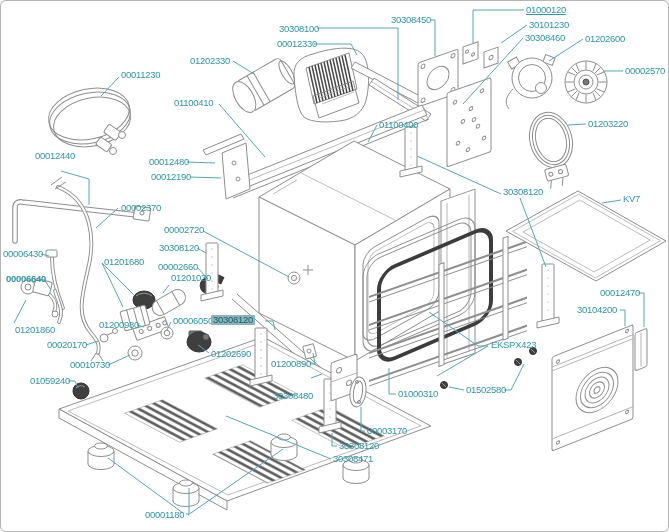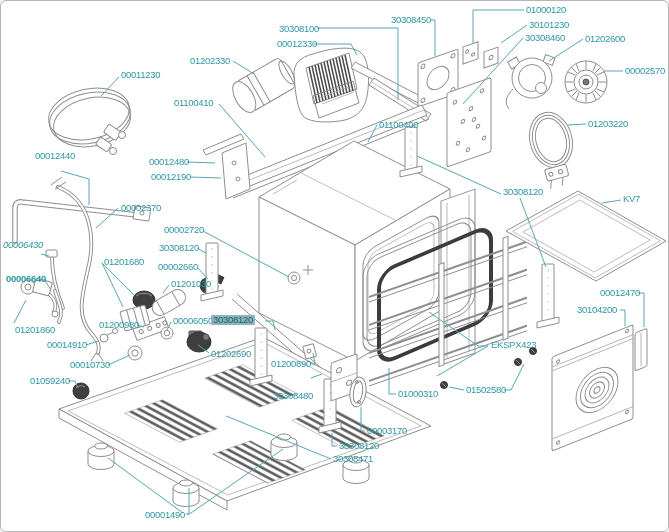--- a/index.html
+++ b/index.html
@@ -402,54 +402,54 @@
         <polyline points="619,309 624,309 624,325"></polyline>
       </g>
 </svg>
 
 <div id="labels">
       <span class="plabel" style="left: 120px; top: 69px;">00011230</span>
       <span class="plabel" style="left: 189px; top: 55px;">01202330</span>
       <span class="plabel" style="left: 278px; top: 23px;">30308100</span>
       <span class="plabel" style="left: 276px; top: 38px;">00012330</span>
       <span class="plabel" style="left: 390px; top: 14px;">30308450</span>
-      <span class="plabel" style="left: 525px; top: 4px;">01000120</span>
+      <span class="plabel" style="left: 525px; top: 4px; text-decoration: underline;">01000120</span>
       <span class="plabel" style="left: 528px; top: 19px;">30101230</span>
       <span class="plabel" style="left: 524px; top: 32px;">30308460</span>
       <span class="plabel" style="left: 584px; top: 33px;">01202600</span>
       <span class="plabel" style="left: 624px; top: 65px;">00002570</span>
       <span class="plabel" style="left: 587px; top: 118px;">01203220</span>
       <span class="plabel" style="left: 173px; top: 97px;">01100410</span>
       <span class="plabel" style="left: 378px; top: 119px;">01100400</span>
       <span class="plabel" style="left: 148px; top: 156px;">00012480</span>
       <span class="plabel" style="left: 150px; top: 171px;">00012190</span>
       <span class="plabel" style="left: 502px; top: 186px;">30308120</span>
       <span class="plabel" style="left: 622px; top: 193px;">KV7</span>
       <span class="plabel" style="left: 34px; top: 150px;">00012440</span>
       <span class="plabel" style="left: 120px; top: 202px;">00002370</span>
       <span class="plabel" style="left: 163px; top: 224px;">00002720</span>
       <span class="plabel" style="left: 158px; top: 242px;">30308120</span>
       <span class="plabel" style="left: 157px; top: 261px;">00002660</span>
-      <span class="plabel" style="left: 170px; top: 278px;">01201030</span>
-      <span class="plabel" style="left: 2px; top: 239px; font-style: italic;">00006430</span>
+      <span class="plabel" style="left: 170px; top: 272px;">01201030</span>
+      <span class="plabel" style="left: 2px; top: 248px;">00006430</span>
       <span class="plabel" style="left: 103px; top: 256px;">01201680</span>
       <span class="plabel" style="left: 5px; top: 273px; font-weight: bold;">00006640</span>
       <span class="plabel" style="left: 14px; top: 324px;">01201860</span>
       <span class="plabel" style="left: 98px; top: 319px;">01200980</span>
       <span class="plabel" style="left: 172px; top: 315px;">00006050</span>
       <span class="plabel hl" style="left: 212px; top: 315px;">30308120</span>
-      <span class="plabel" style="left: 46px; top: 339px;">00014910</span>
+      <span class="plabel" style="left: 46px; top: 339px;">00020170</span>
       <span class="plabel" style="left: 69px; top: 359px;">00010730</span>
       <span class="plabel" style="left: 29px; top: 375px;">01059240</span>
       <span class="plabel" style="left: 210px; top: 348px;">01202690</span>
       <span class="plabel" style="left: 270px; top: 358px;">01200890</span>
       <span class="plabel" style="left: 272px; top: 390px;">30308480</span>
       <span class="plabel" style="left: 397px; top: 388px;">01000310</span>
       <span class="plabel" style="left: 465px; top: 384px;">01502580</span>
       <span class="plabel" style="left: 490px; top: 339px;">EKSPX423</span>
       <span class="plabel" style="left: 366px; top: 425px;">00003170</span>
       <span class="plabel" style="left: 338px; top: 440px;">30308120</span>
       <span class="plabel" style="left: 332px; top: 453px;">30308471</span>
-      <span class="plabel" style="left: 144px; top: 509px;">00001490</span>
+      <span class="plabel" style="left: 144px; top: 509px;">00001180</span>
       <span class="plabel" style="left: 599px; top: 287px;">00012470</span>
       <span class="plabel" style="left: 576px; top: 304px;">30104200</span>
     </div>
 </div>
 
 </body></html>

